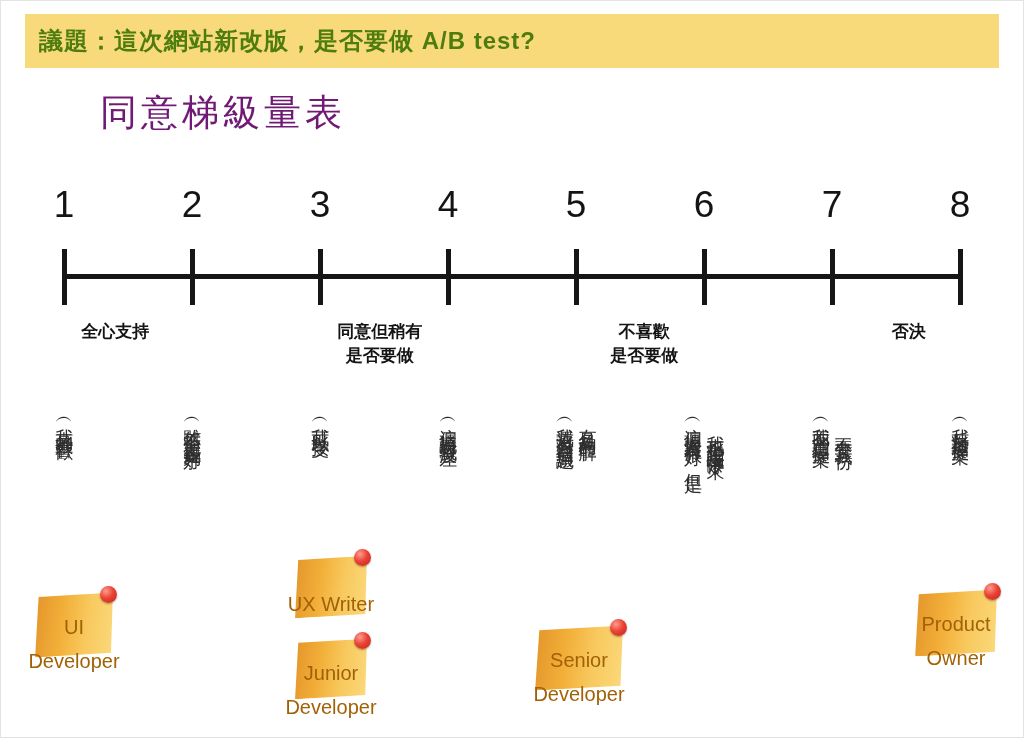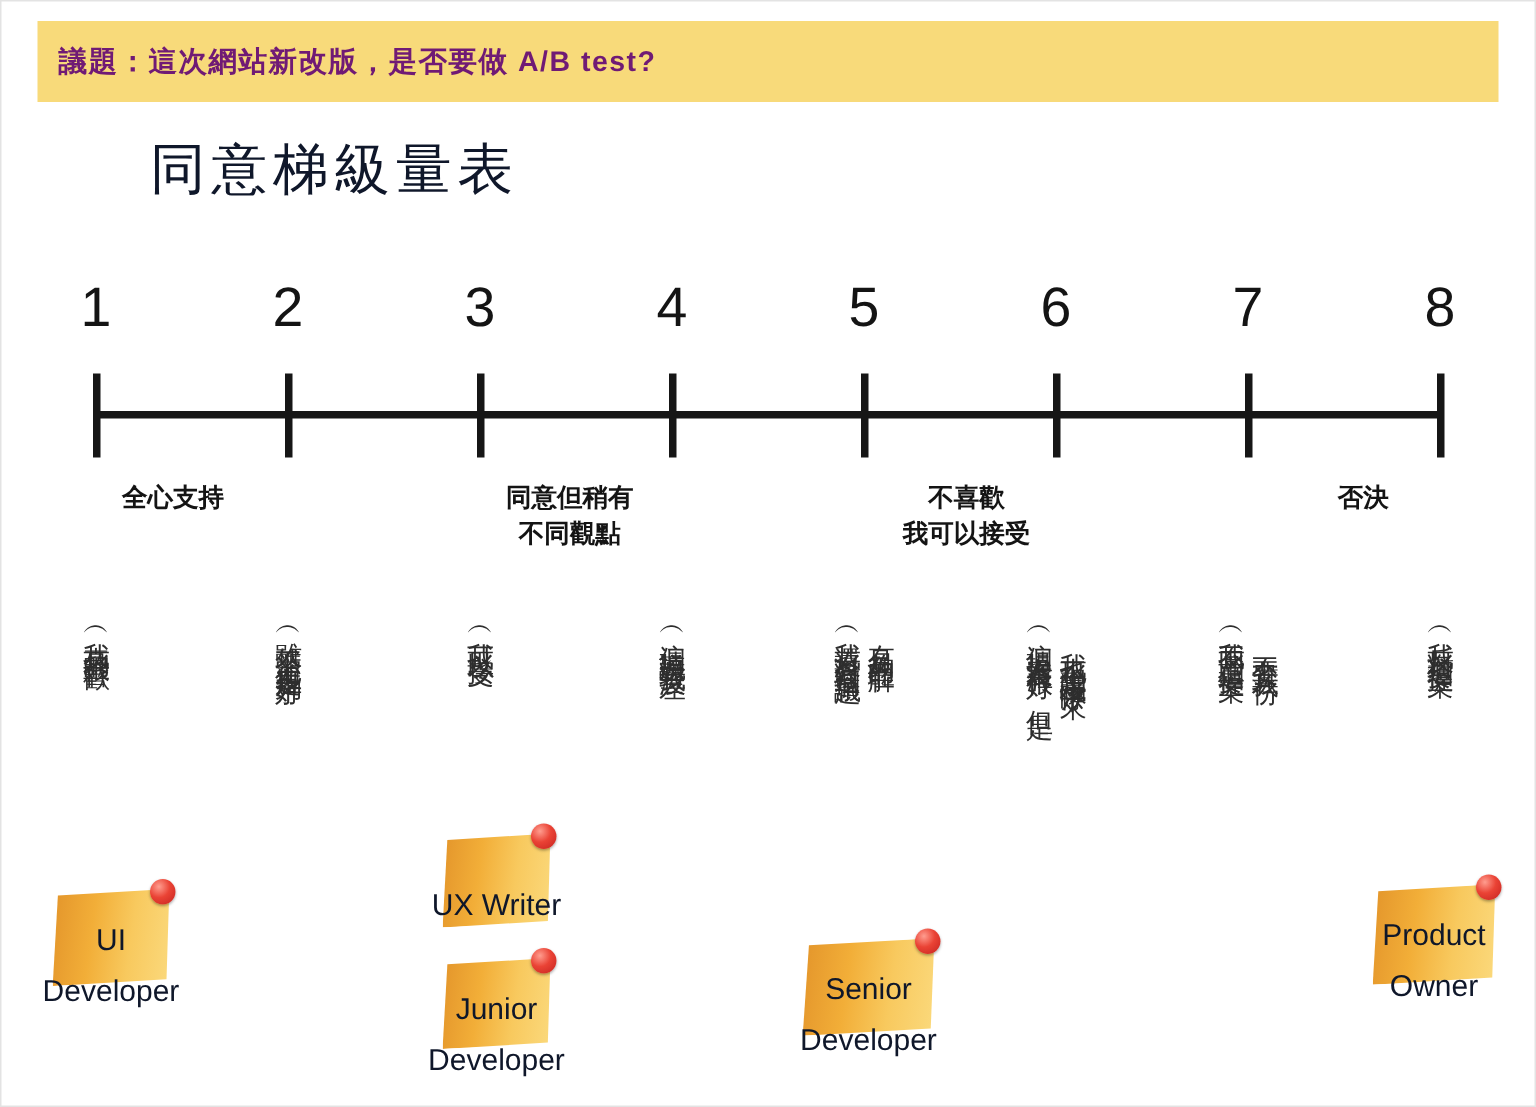--- a/index.html
+++ b/index.html
@@ -13,28 +13,28 @@
   }
 
   
   .banner {
     position:absolute; left:25px; top:14px; width:974px; height:54px;
     background:#f8da7a;
     display:flex; align-items:center;
     padding:0 14px;
   }
   .banner-text {
-    font-size:19px; font-weight:bold; color:#701a75; letter-spacing:1px;
+    font-size:24px; font-weight:bold; color:#4d7c0f; letter-spacing:1px;
     white-space:nowrap;
   }
 
   
   .title {
     position:absolute; left:100px; top:88px;
-    font-size:37px; font-weight:500; color:#0f172a; letter-spacing:4px;
+    font-size:37px; font-weight:500; color:#701a75; letter-spacing:4px;
   }
 
   
   .scale { position:absolute; left:0; top:185px; width:1024px; }
   .row { display:flex; }
   .cell { flex:1 1 0; text-align:center; min-width:0; }
 
   .numbers .cell { font-size:37px; color:#141414; line-height:1.1; }
 
   .axis { position:relative; height:58px; margin-top:22px; display:flex; }
@@ -71,21 +71,21 @@
   }
   .pin {
     position:absolute; top:-8px; right:-3px;
     width:17px; height:17px; border-radius:50%;
     background:radial-gradient(circle at 35% 30%, #ff9d8f 0%, #ea4335 45%, #c5221f 100%);
     box-shadow:0 1px 2px rgba(0,0,0,0.35);
   }
   .note-label {
     position:absolute; left:50%; top:16px; transform:translateX(-50%);
     width:max-content; text-align:center;
-    font-size:20px; line-height:1.7; color:#0f172a;
+    font-size:20px; line-height:1.7; color:#a16207;
     white-space:pre-line;
   }
 </style>
 </head>
 <body>
 
 <div class="banner">
   <span class="banner-text">議題：這次網站新改版，是否要做 A/B test?</span>
 </div>
 
@@ -128,23 +128,23 @@
         <div class="tick"></div>
       </div>
     <div class="tickwrap">
         <div class="tick"></div>
       </div>
   </div>
 
   <div class="row labels">
     <div class="cell">全心支持</div>
     <div class="cell">同意但稍有
-不同觀點</div>
+是否要做</div>
     <div class="cell">不喜歡
-我可以接受</div>
+是否要做</div>
     <div class="cell">否決</div>
   </div>
 
   <div class="row descs">
     <div class="cell">
         <span class="vtext">（我真的很喜歡）</span>
       </div>
     <div class="cell">
         <span class="vtext">（雖然不完美但是夠好了）</span>
       </div>

